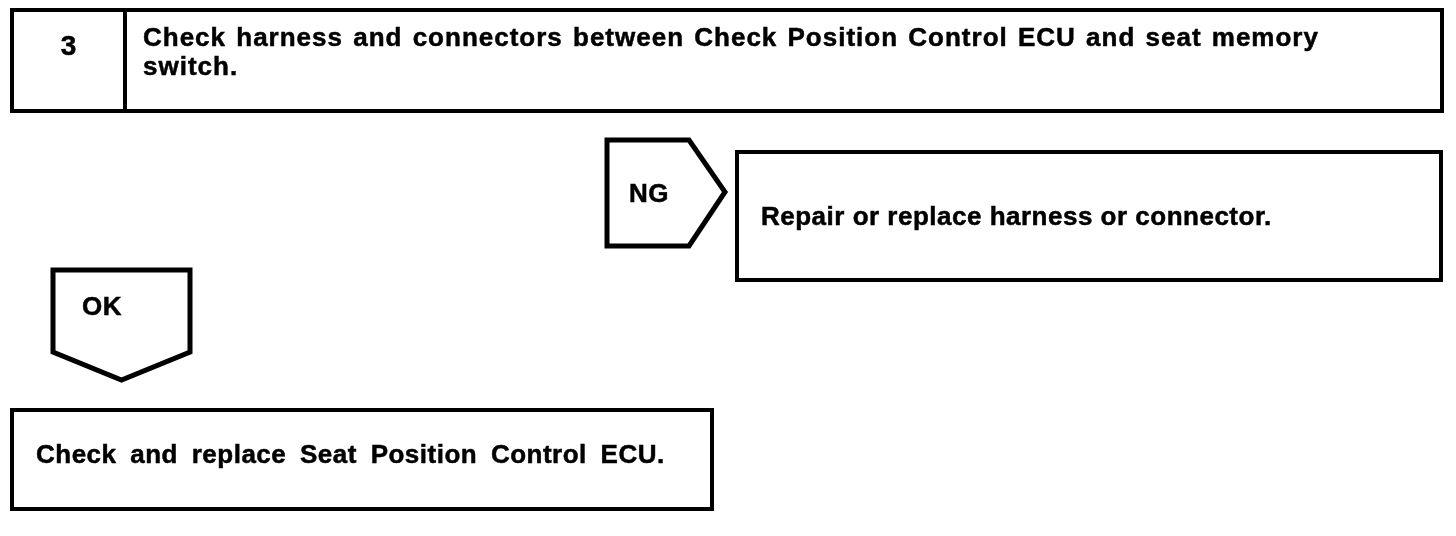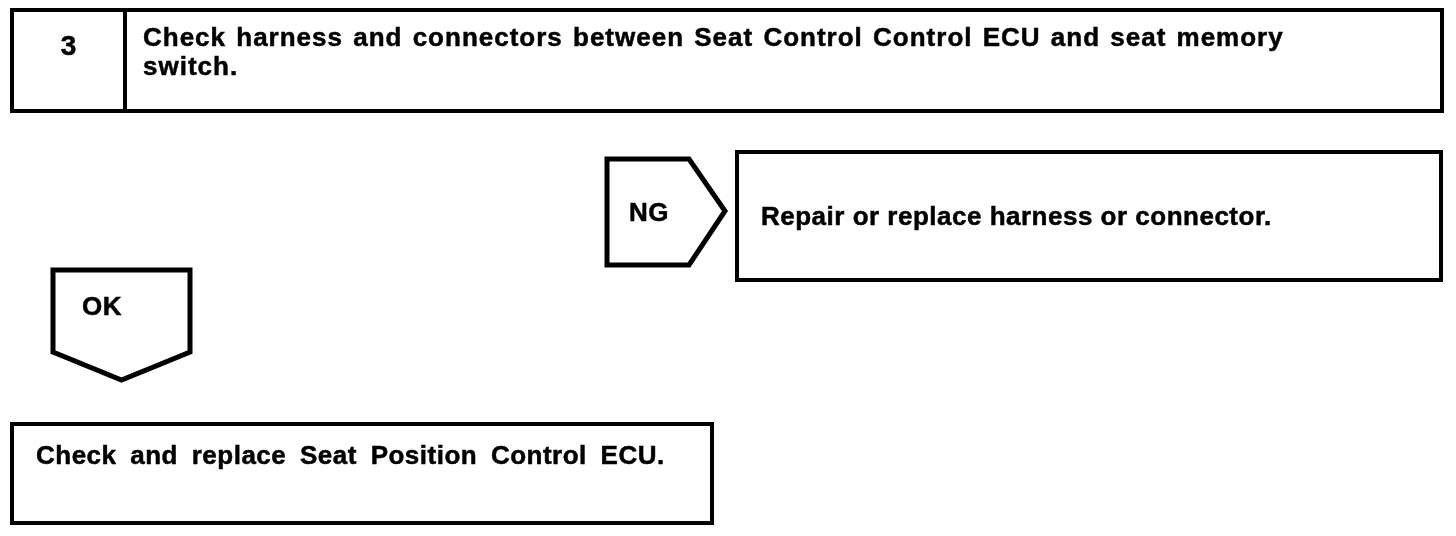--- a/index.html
+++ b/index.html
@@ -61,21 +61,21 @@
   }
   .connector .shape-label {
     position: absolute;
     font-size: 26px;
     font-weight: 700;
     letter-spacing: 0.5px;
     -webkit-text-stroke: 0.5px currentColor;
   }
   .ng-connector {
     left: 604px;
-    top: 156px;
+    top: 137px;
     width: 125px;
     height: 112px;
   }
   .ng-connector .shape-label {
     left: 0;
     top: 0;
     width: 90px;
     height: 100%;
     display: flex;
     align-items: center;
@@ -109,36 +109,36 @@
     top: 150px;
     width: 708px;
     height: 132px;
     display: flex;
     align-items: center;
     padding-left: 22px;
     letter-spacing: 0.5px;
   }
   .ok-action {
     left: 10px;
-    top: 422px;
+    top: 408px;
     width: 704px;
     height: 103px;
-    padding: 15px 20px 0 22px;
+    padding: 28px 20px 0 22px;
     letter-spacing: 0.5px;
     word-spacing: 6px;
   }
 </style>
 </head>
 <body>
 
 <div class="canvas">
 
   <div class="step-box">
     <div class="step-num bold-text">3</div>
-    <div class="step-text bold-text">Check harness and connectors between Seat Control Control ECU and seat memory switch.</div>
+    <div class="step-text bold-text">Check harness and connectors between Check Position Control ECU and seat memory switch.</div>
   </div>
 
   <div class="connector ng-connector">
     <svg width="125" height="112" viewBox="0 0 125 112">
       <polygon points="3,3 85,3 121,55 85,109 3,109" fill="#ffffff" stroke="#000000" stroke-width="5" stroke-linejoin="miter"></polygon>
     </svg>
     <div class="shape-label">NG</div>
   </div>
 
   <div class="action-box ng-action">

